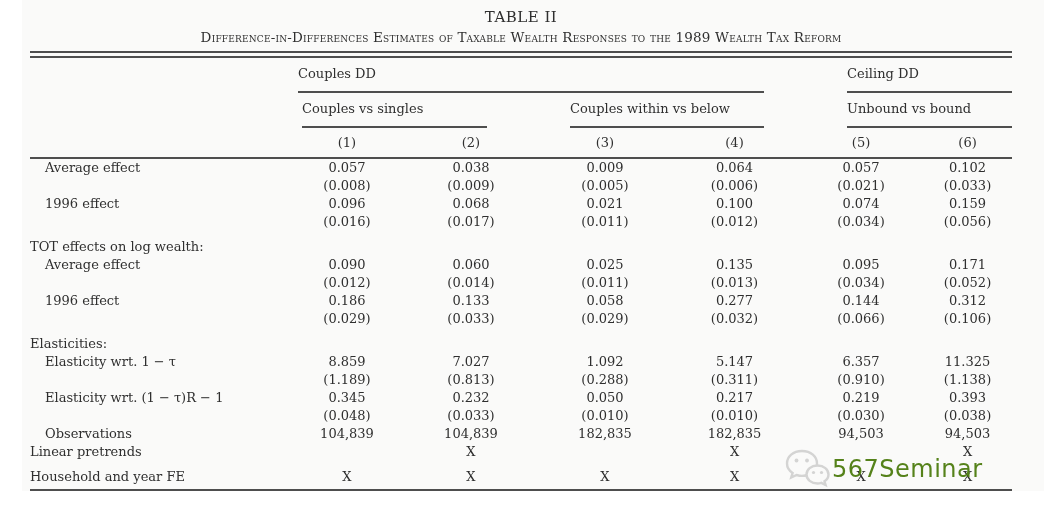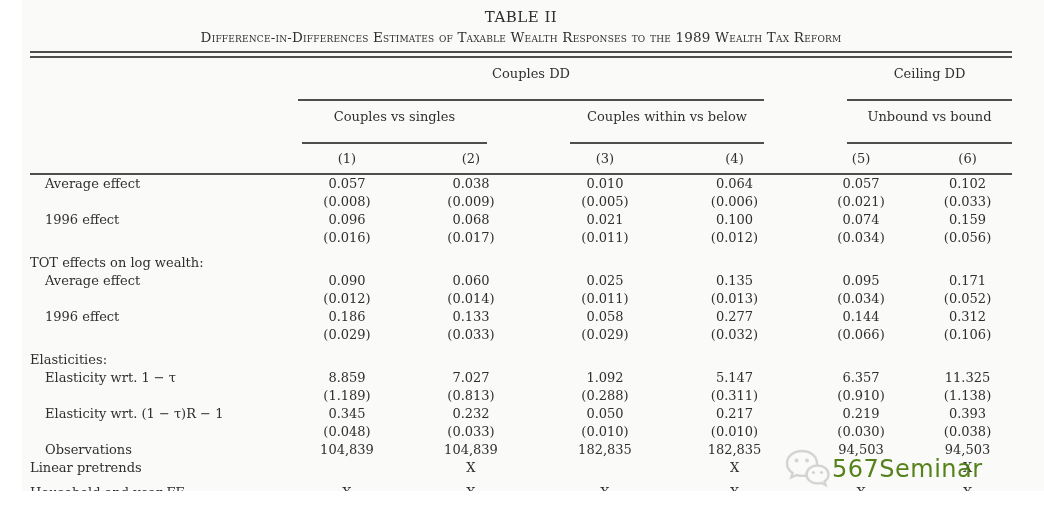--- a/index.html
+++ b/index.html
@@ -64,22 +64,22 @@
   col.c-5 { width: 124px; }
   col.c-6 { width: 89px;  }
 
   th {
     font-weight: normal;
     font-size: 13px;
     padding: 8px 0 0 0;
     vertical-align: bottom;
   }
   .grp {
-    text-align: center;
-    padding-bottom: 17px;
+    text-align: left;
+    padding-bottom: 9px;
     border-bottom: 2px solid #4e4e4e;
     line-height: 16px;
   }
   .g1 { margin: 0 35px 0 6px;  }
   .g2 { margin: 0 0 0 48px;   }
   .s1 { margin: 0 53px 0 10px; }
   .s2 { margin: 0 35px 0 30px; }
   .s3 { margin: 0 0 0 48px;   }
 
   tr.nums th {
@@ -175,21 +175,21 @@
           <th>(4)</th>
           <th>(5)</th>
           <th>(6)</th>
         </tr>
       </thead>
       <tbody>
           <tr class="row-estimate">
             <td class="lbl ind">Average effect</td>
             <td class="val">0.057</td>
             <td class="val">0.038</td>
-            <td class="val">0.010</td>
+            <td class="val">0.009</td>
             <td class="val">0.064</td>
             <td class="val">0.057</td>
             <td class="val">0.102</td>
           </tr>
           <tr class="row-se">
             <td class="lbl ind"></td>
             <td class="val">(0.008)</td>
             <td class="val">(0.009)</td>
             <td class="val">(0.005)</td>
             <td class="val">(0.006)</td>

